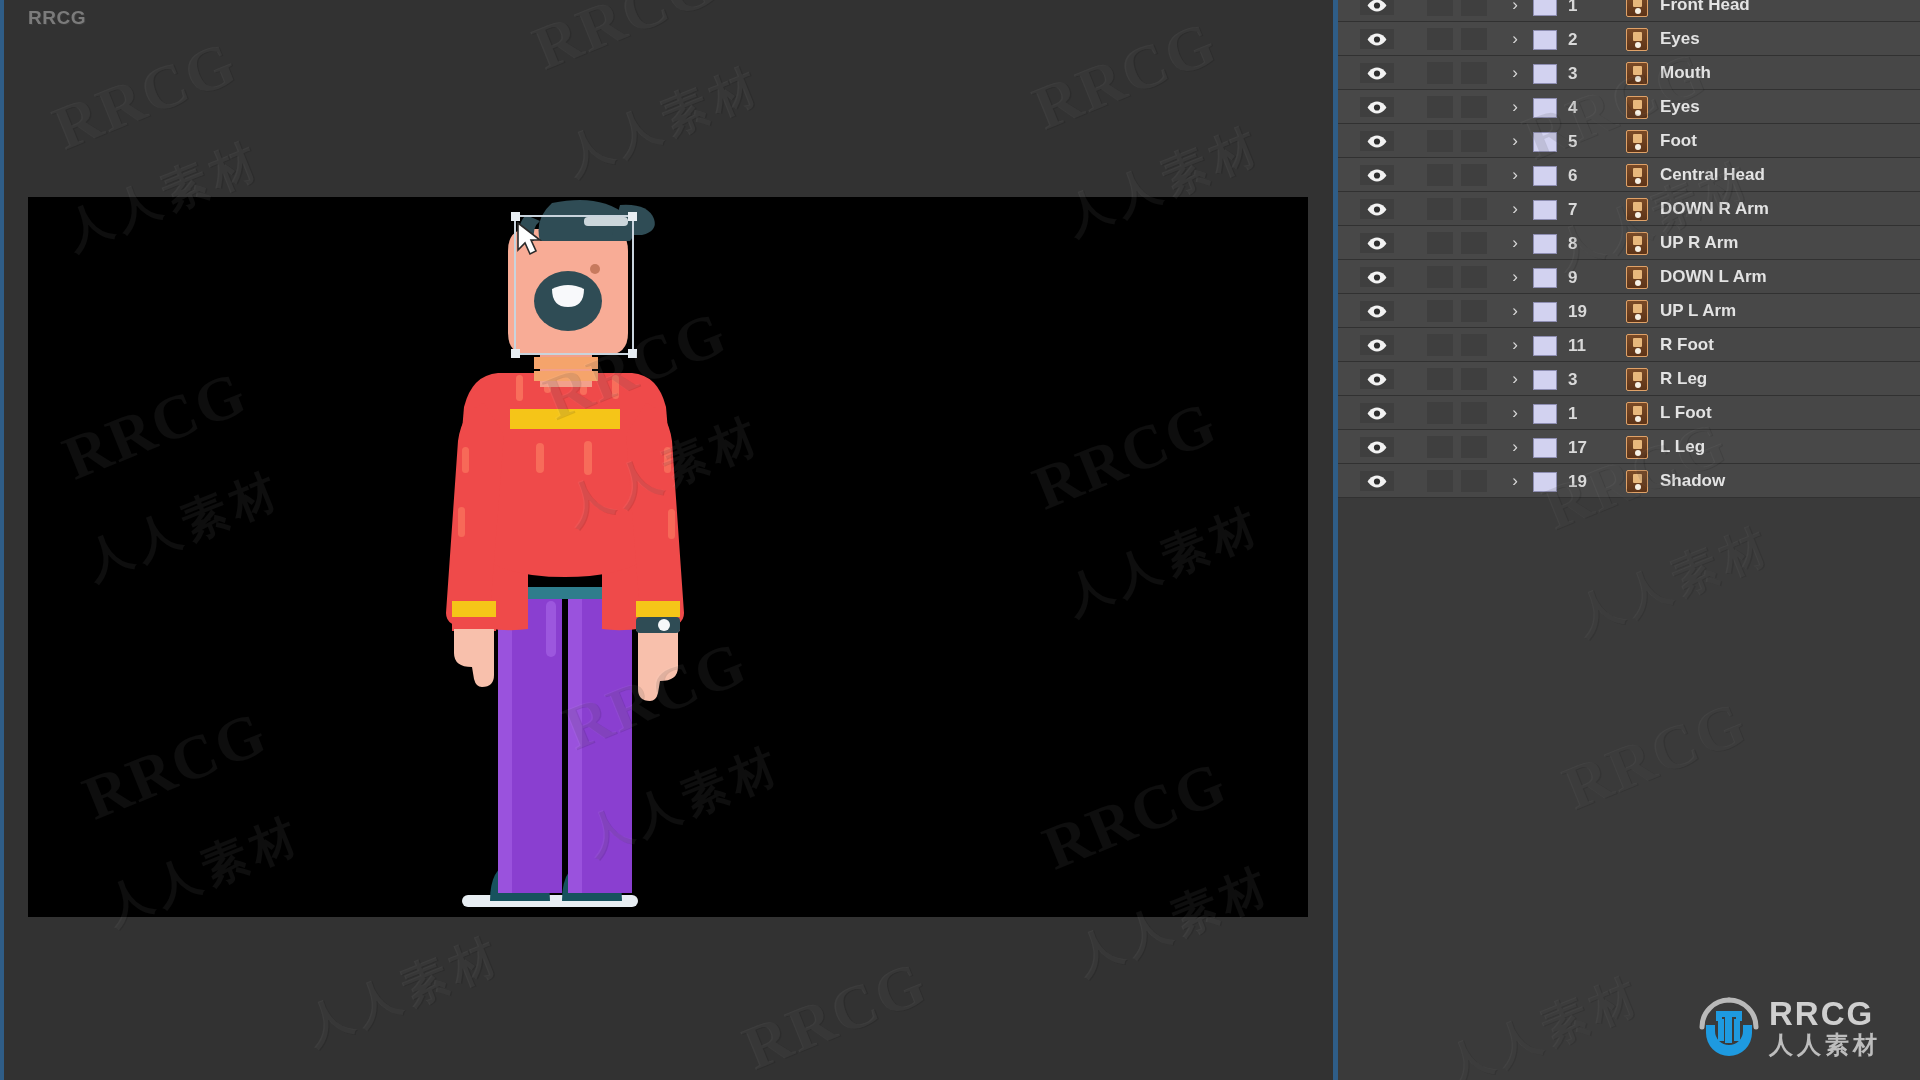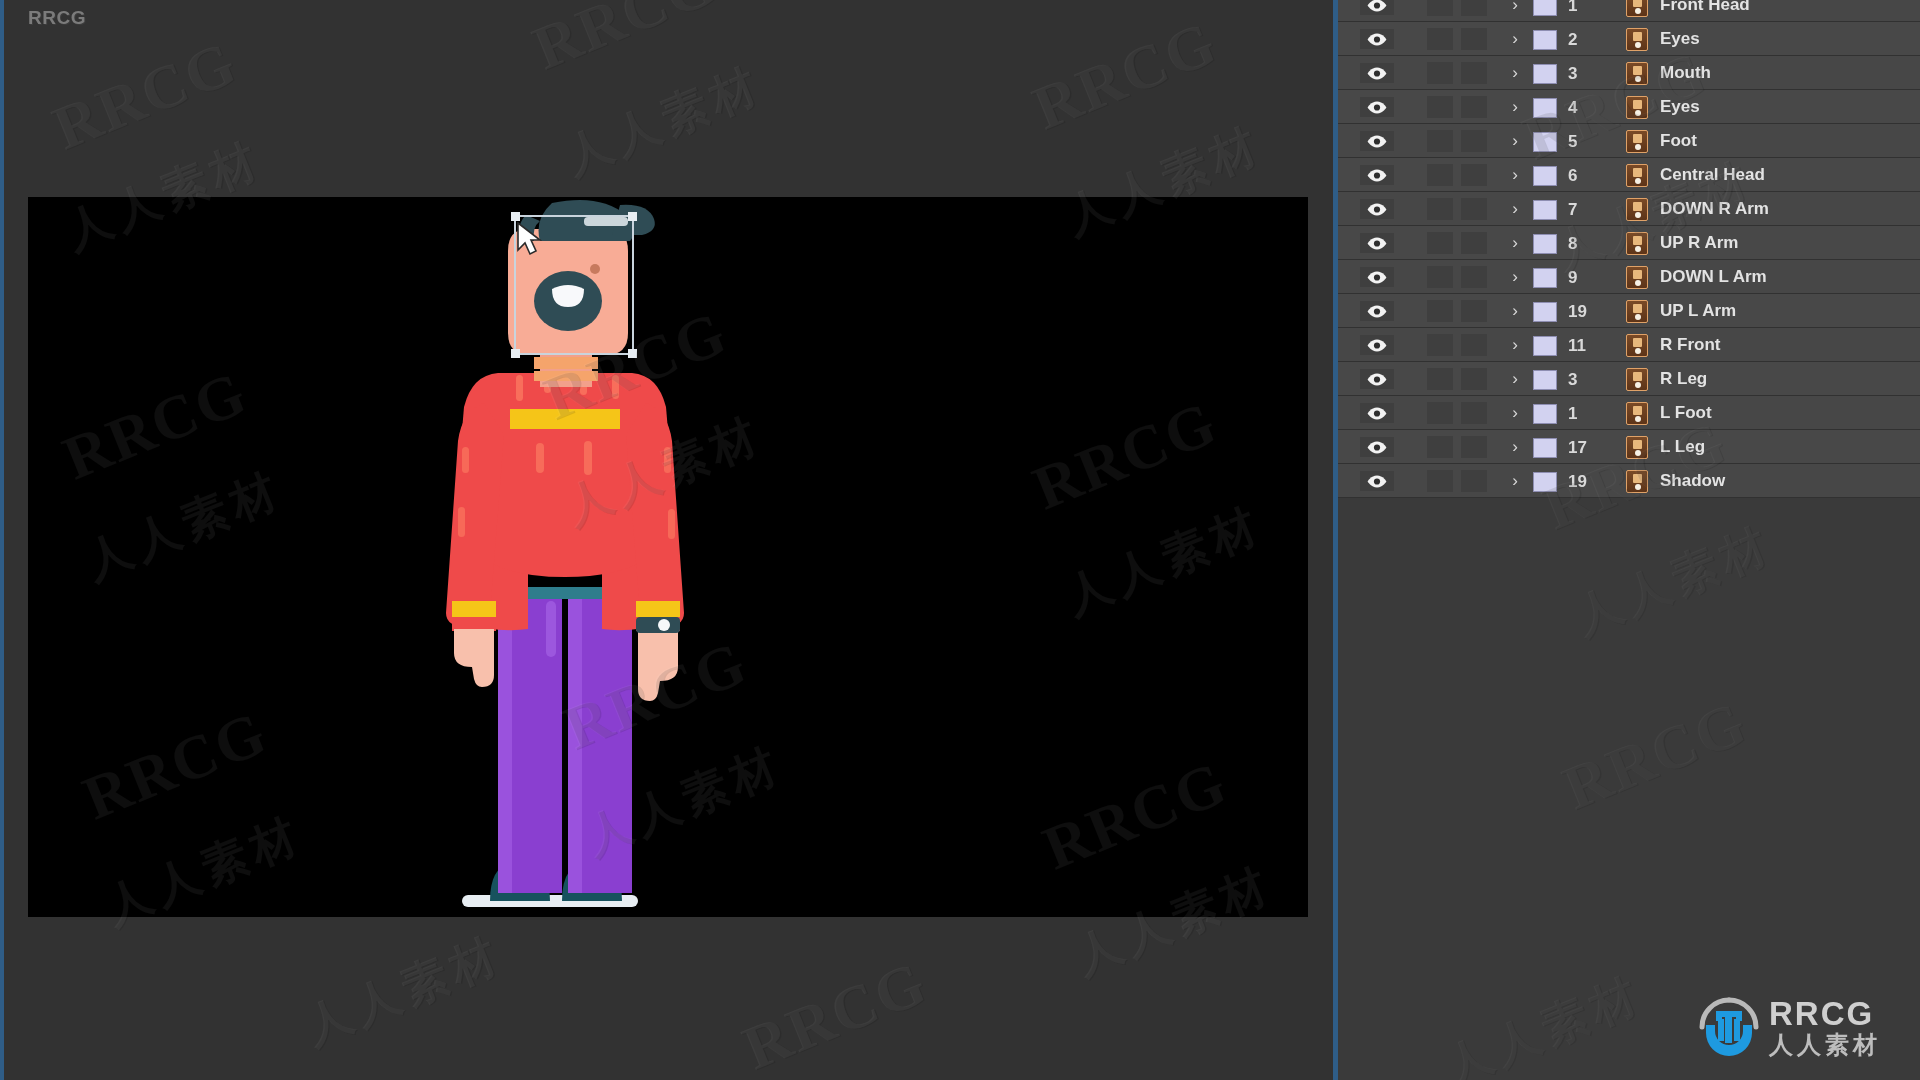--- a/index.html
+++ b/index.html
@@ -424,21 +424,21 @@
           </div>
           <div class="lr-cell-a"></div>
           <div class="lr-cell-b"></div>
           <div class="lr-chev">›</div>
           <div class="lr-swatch" style="background: rgb(210, 210, 240);"></div>
           <div class="lr-index">11</div>
           <div class="lr-thumb">
             <i></i>
             <b></b>
           </div>
-          <div class="lr-name">R Front</div>
+          <div class="lr-name">R Foot</div>
         </div>
         <div class="layer-row">
           <div class="lr-eye">
             <svg width="20" height="13" viewBox="0 0 20 13">
               <path d="M10 0.6 C16 0.6 19.4 6.5 19.4 6.5 C19.4 6.5 16 12.4 10 12.4 C4 12.4 0.6 6.5 0.6 6.5 C0.6 6.5 4 0.6 10 0.6 Z" fill="#f2f2f2"></path>
               <circle cx="10" cy="6.5" r="3.1" fill="#2e2e2e"></circle>
             </svg>
           </div>
           <div class="lr-cell-a"></div>
           <div class="lr-cell-b"></div>

